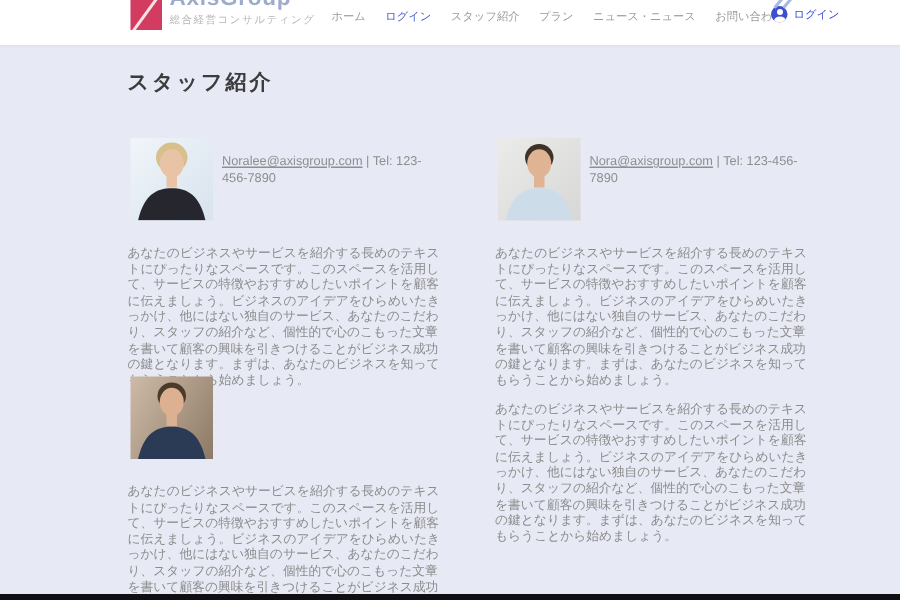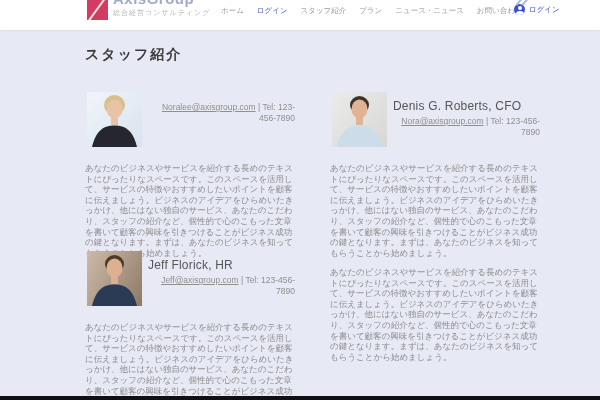--- a/index.html
+++ b/index.html
@@ -50,21 +50,21 @@
   .pos-0 { left:85px;  top:62px; }
   .pos-1 { left:330px; top:62px; }
   .pos-2 { left:85px;  top:221px; }
   .pos-3 { left:330px; top:221px; }
 
   .card-top { display:flex; height:55px; }
   .photo { width:55px; height:55px; flex:none; margin-left:2px; overflow:hidden; }
   .photo svg { display:block; }
   .info { margin-left:6px; padding-top:7px; width:147px; }
   .name { font-size:12px; line-height:14px; color:#565656; letter-spacing:.2px; }
-  .contact { margin-top:3px; font-size:8.5px; line-height:11px; color:#8f8f8f;text-align:right; }
+  .contact { margin-top:3px; font-size:8.5px; line-height:11px; color:#8f8f8f; }
   .email { color:#8f8f8f; text-decoration:underline; cursor:pointer; }
   .bio { margin-top:16px; width:212px; font-size:8.5px; line-height:10.6px;
     color:var(--text-gray,#8c8c8c); }
 
   
   .photo-bg-0 { background:linear-gradient(135deg,#f0f5f9,#d8e3ee); }
   .photo-bg-1 { background:linear-gradient(135deg,#ebebe9,#d7d7d5); }
   .photo-bg-2 { background:linear-gradient(120deg,#cdbba8,#8d7a66); }
   .photo-bg-3 { background:linear-gradient(135deg,#6c6c69,#3f3e3c); }
   .p0 .hair{fill:#d8c08c} .p0 .face{fill:#e8c3a6} .p0 .body{fill:#26262e}
@@ -129,41 +129,36 @@
     <div class="card-top">
       <div class="photo photo-bg-1">
         <svg class="p1" viewBox="0 0 55 55" width="55" height="55">
           <ellipse class="hair" cx="27.5" cy="13" rx="9.5" ry="9"></ellipse>
           <ellipse class="face" cx="27.5" cy="17" rx="8" ry="9.5"></ellipse>
           <rect class="face" x="24" y="24" width="7" height="9"></rect>
           <path class="body" d="M5 55 C9 38 17 33.5 27.5 33.5 C38 33.5 46 38 50 55 Z"></path>
         </svg>
       </div>
       <div class="info">
-        <div class="name">Denis G. Roberts, CFO</div>
         <div class="contact"><a class="email">Nora@axisgroup.com</a><span> | </span><span>Tel: 123-456-7890</span></div>
       </div>
     </div>
     <div class="bio">あなたのビジネスやサービスを紹介する長めのテキストにぴったりなスペースです。このスペースを活用して、サービスの特徴やおすすめしたいポイントを顧客に伝えましょう。ビジネスのアイデアをひらめいたきっかけ、他にはない独自のサービス、あなたのこだわり、スタッフの紹介など、個性的で心のこもった文章を書いて顧客の興味を引きつけることがビジネス成功の鍵となります。まずは、あなたのビジネスを知ってもらうことから始めましょう。</div>
   </div>
 
   <div class="card pos-2">
     <div class="card-top">
       <div class="photo photo-bg-2">
         <svg class="p2" viewBox="0 0 55 55" width="55" height="55">
           <ellipse class="hair" cx="27.5" cy="13" rx="9.5" ry="9"></ellipse>
           <ellipse class="face" cx="27.5" cy="17" rx="8" ry="9.5"></ellipse>
           <rect class="face" x="24" y="24" width="7" height="9"></rect>
           <path class="body" d="M5 55 C9 38 17 33.5 27.5 33.5 C38 33.5 46 38 50 55 Z"></path>
         </svg>
       </div>
-      <div class="info">
-        <div class="name">Jeff Florick, HR</div>
-        <div class="contact"><a class="email">Jeff@axisgroup.com</a><span> | </span><span>Tel: 123-456-7890</span></div>
-      </div>
     </div>
     <div class="bio">あなたのビジネスやサービスを紹介する長めのテキストにぴったりなスペースです。このスペースを活用して、サービスの特徴やおすすめしたいポイントを顧客に伝えましょう。ビジネスのアイデアをひらめいたきっかけ、他にはない独自のサービス、あなたのこだわり、スタッフの紹介など、個性的で心のこもった文章を書いて顧客の興味を引きつけることがビジネス成功の鍵となります。まずは、あなたのビジネスを知ってもらうことから始めましょう。</div>
   </div>
 
   <div class="card pos-3">
     <div class="bio">あなたのビジネスやサービスを紹介する長めのテキストにぴったりなスペースです。このスペースを活用して、サービスの特徴やおすすめしたいポイントを顧客に伝えましょう。ビジネスのアイデアをひらめいたきっかけ、他にはない独自のサービス、あなたのこだわり、スタッフの紹介など、個性的で心のこもった文章を書いて顧客の興味を引きつけることがビジネス成功の鍵となります。まずは、あなたのビジネスを知ってもらうことから始めましょう。</div>
   </div>
 </div>
 
 <div class="footer"></div>

